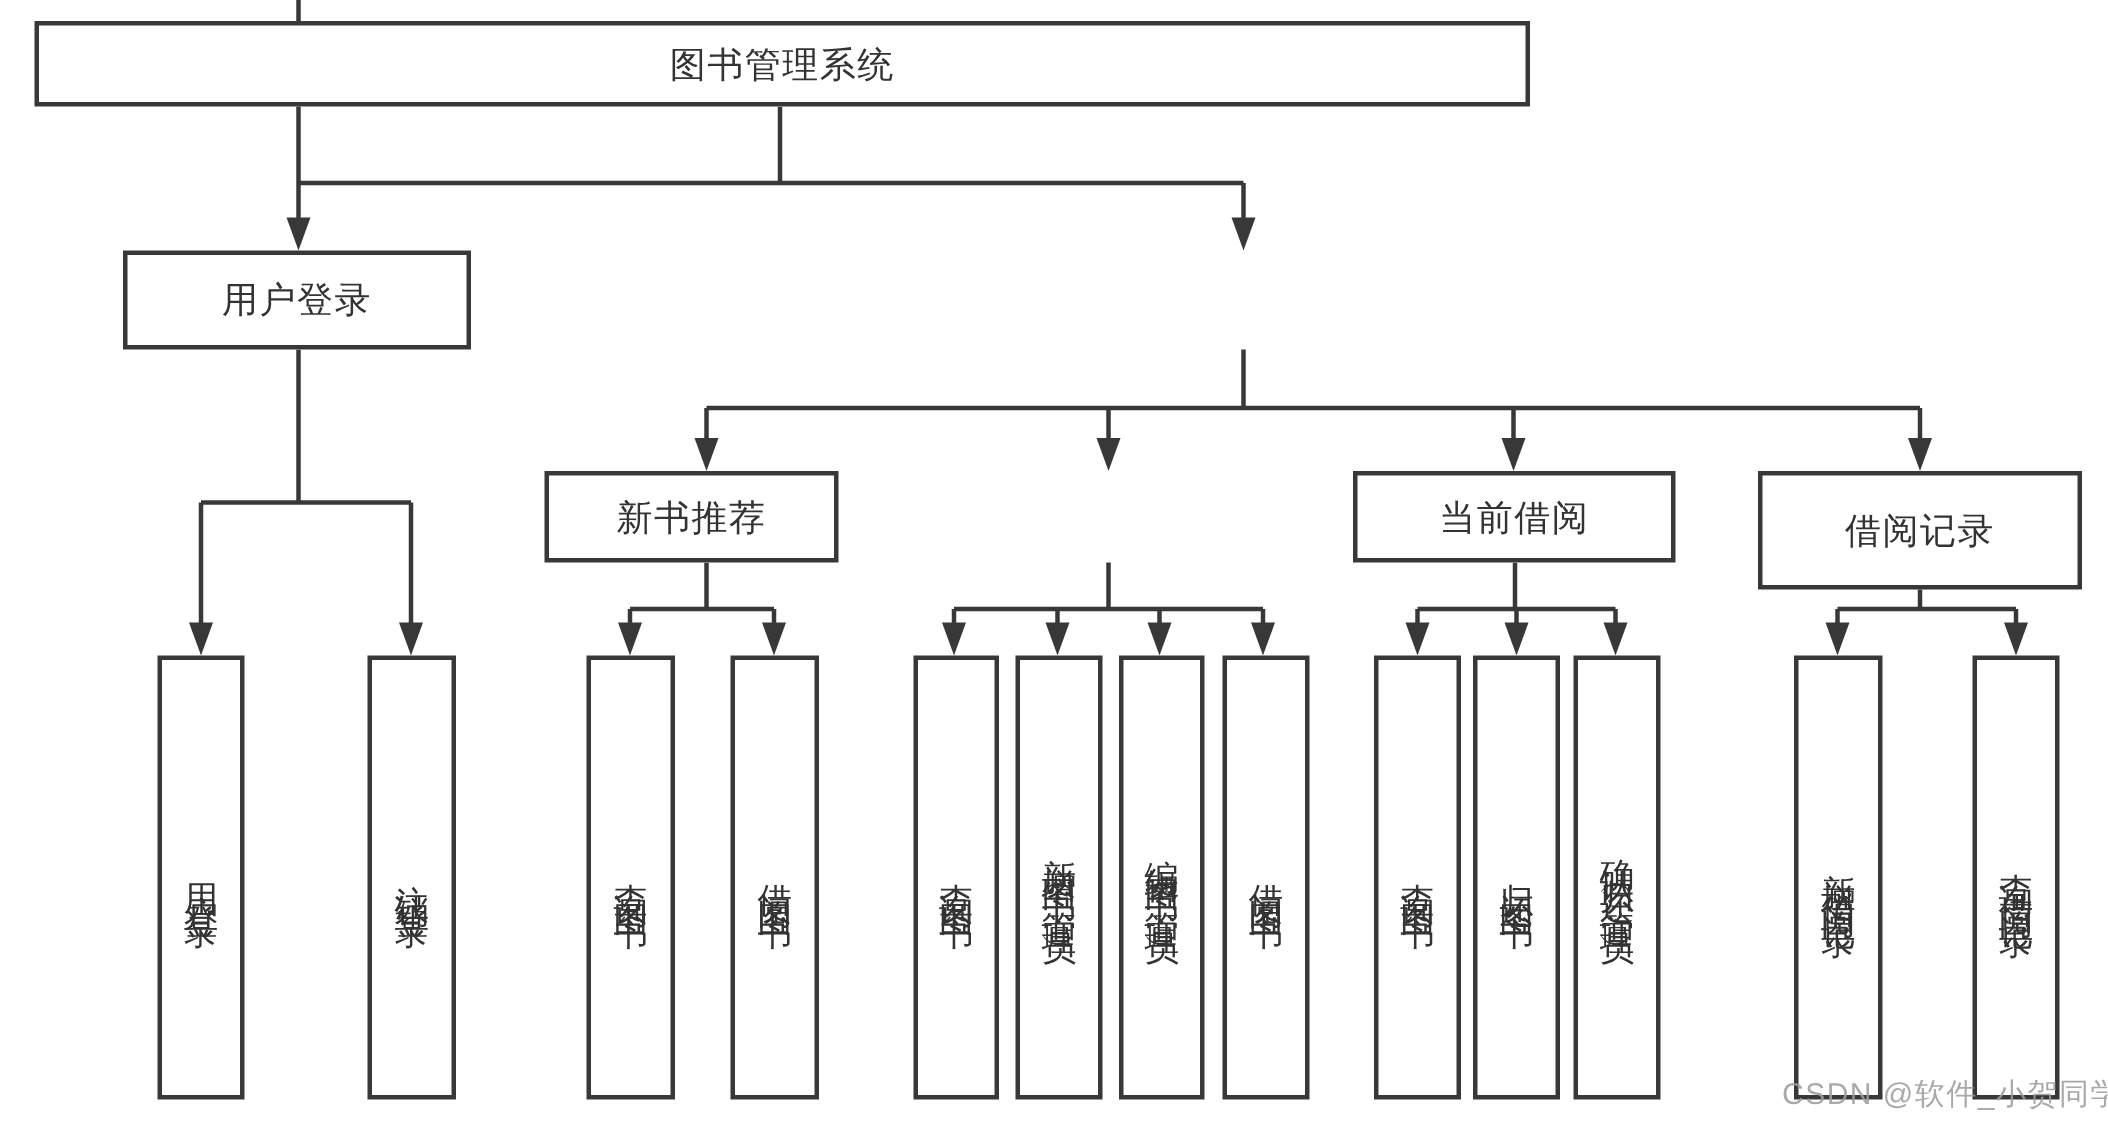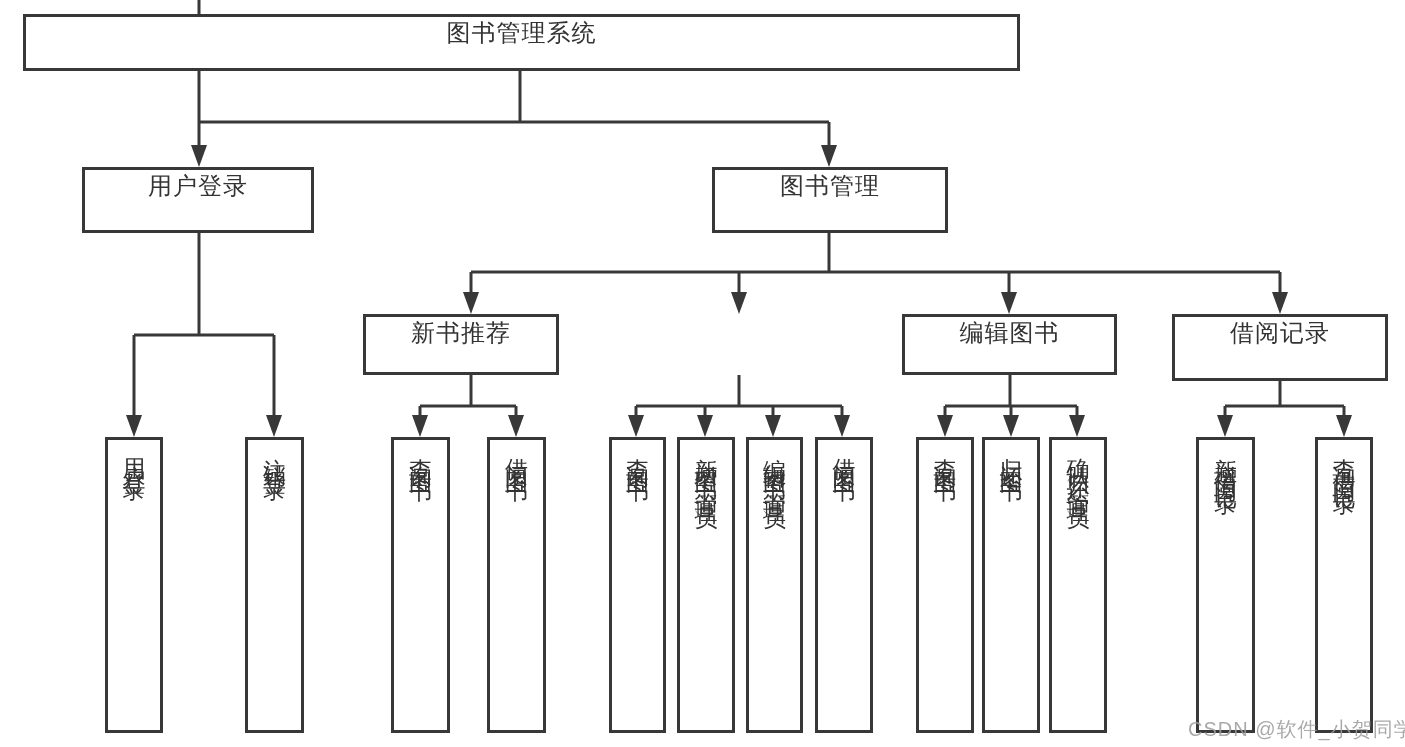--- a/index.html
+++ b/index.html
@@ -12,21 +12,21 @@
     color: #333333;
     overflow: hidden;
   }
   svg.wires { position: absolute; left: 0; top: 0; width: 1405px; height: 747px; }
   .node {
     position: absolute;
     box-sizing: border-box;
     background: #ffffff;
     border: 3px solid #383838;
     display: flex;
-    align-items: flex-start;
+    align-items: center;
     justify-content: center;
   }
   .node.h { font-size: 24px; letter-spacing: 1px; }
   .node.v span {
     writing-mode: vertical-rl;
     text-orientation: mixed;
     font-size: 23px;
     line-height: 1;
     letter-spacing: 7px;
   }
@@ -108,31 +108,28 @@
     <polygon points="1336,415 1352,415 1344,437" fill="#383838" stroke="none"></polygon>
   </svg>
 
   <div class="node h" style="left:23px; top:14px; width:997px; height:57px">
     <span>图书管理系统</span>
   </div>
 
   <div class="node h" style="left:82px; top:167px; width:232px; height:66px">
     <span>用户登录</span>
   </div>
-  <div class="node h" style="left:712px; top:167px; width:236px; height:66px">
-    <span>图书管理</span>
-  </div>
 
   <div class="node h" style="left:363px; top:314px; width:196px; height:61px">
     <span>新书推荐</span>
   </div>
   <div class="node h" style="left:902px; top:314px; width:215px; height:61px">
-    <span>编辑图书</span>
+    <span>当前借阅</span>
   </div>
-  <div class="node h" style="left:1172px; top:314px; width:216px; height:67px">
+  <div class="node h" style="left:1172px; top:314px; width:216px; height:79px">
     <span>借阅记录</span>
   </div>
 
   <div class="node v" style="left:105px; top:437px; width:58px; height:296px">
     <span>用户登录</span>
   </div>
   <div class="node v" style="left:245px; top:437px; width:59px; height:296px">
     <span>注销登录</span>
   </div>
 

